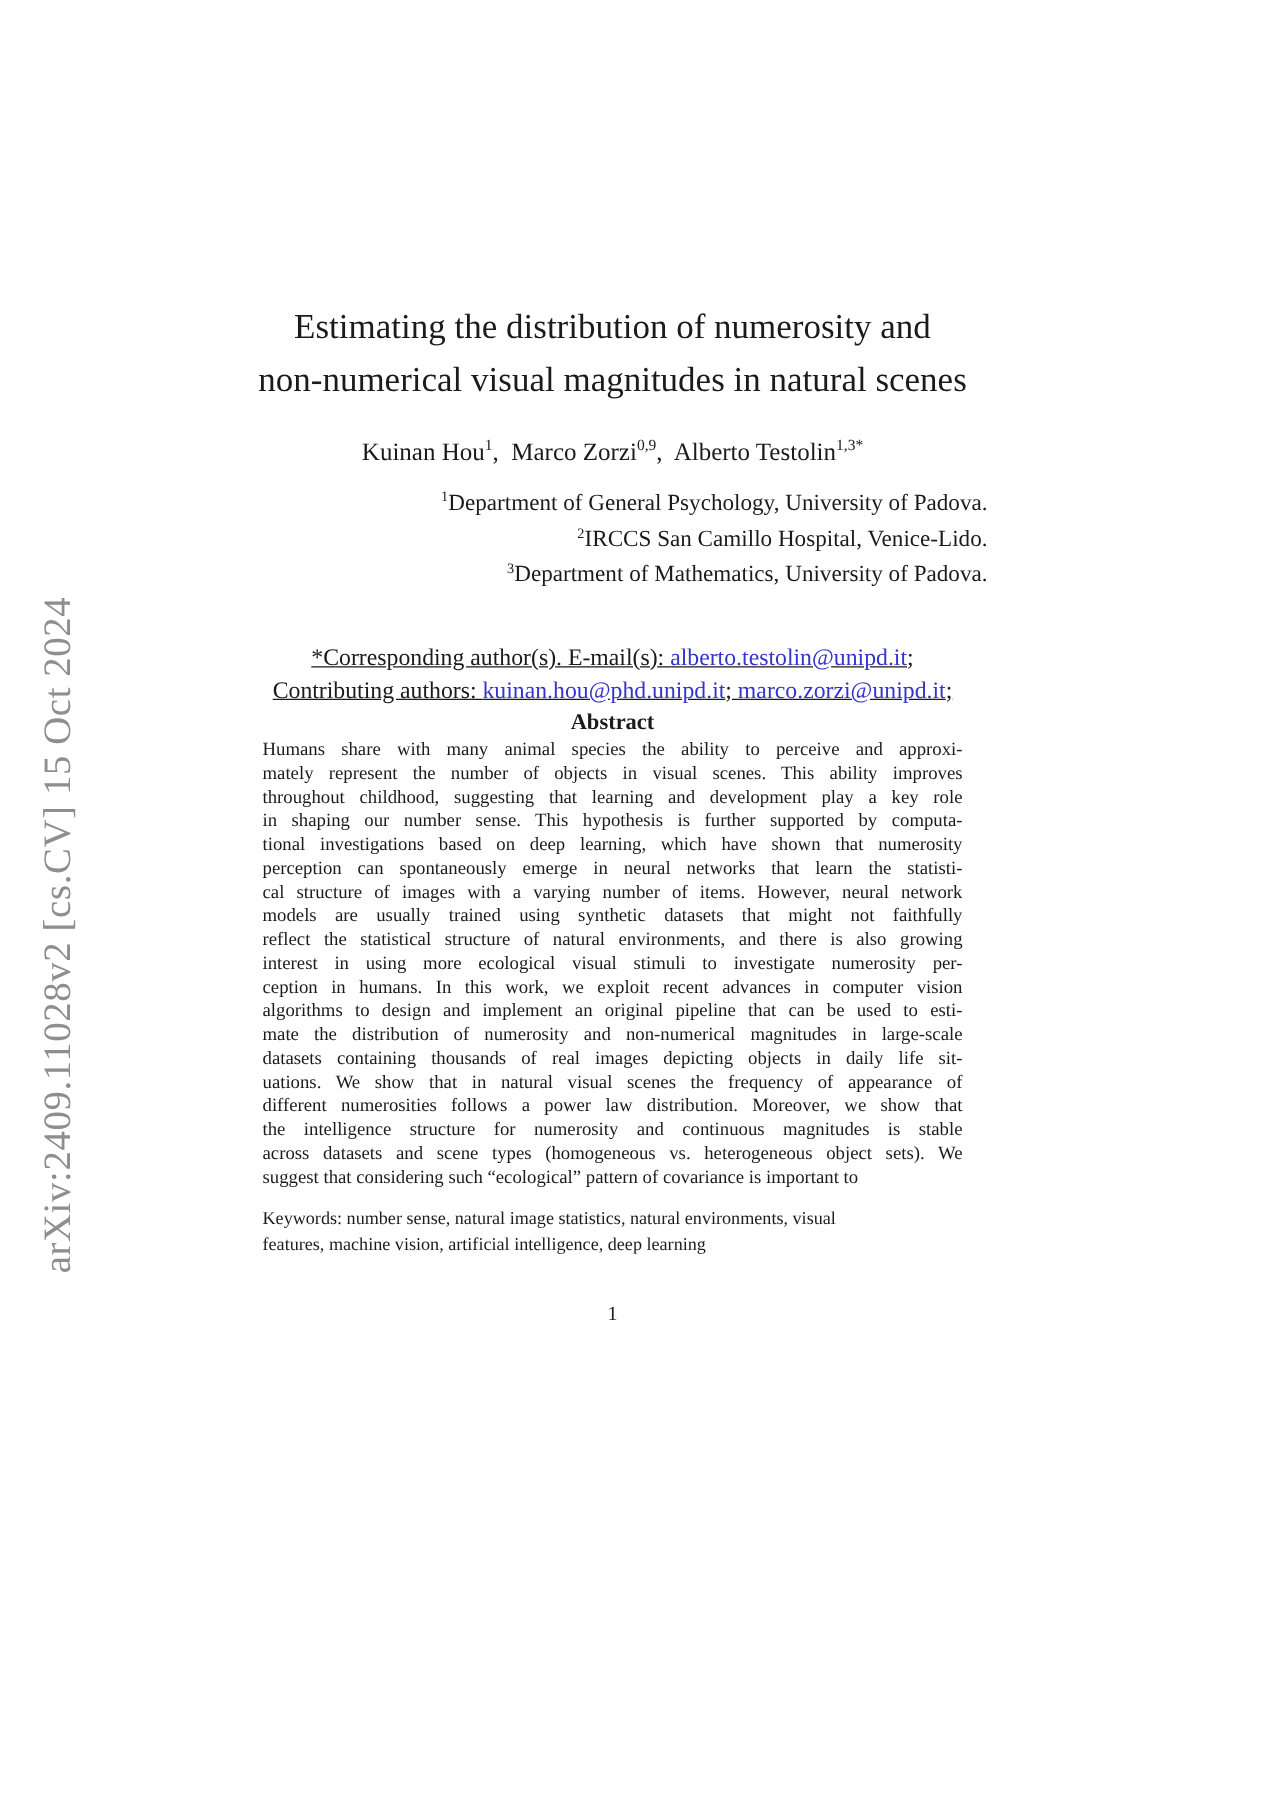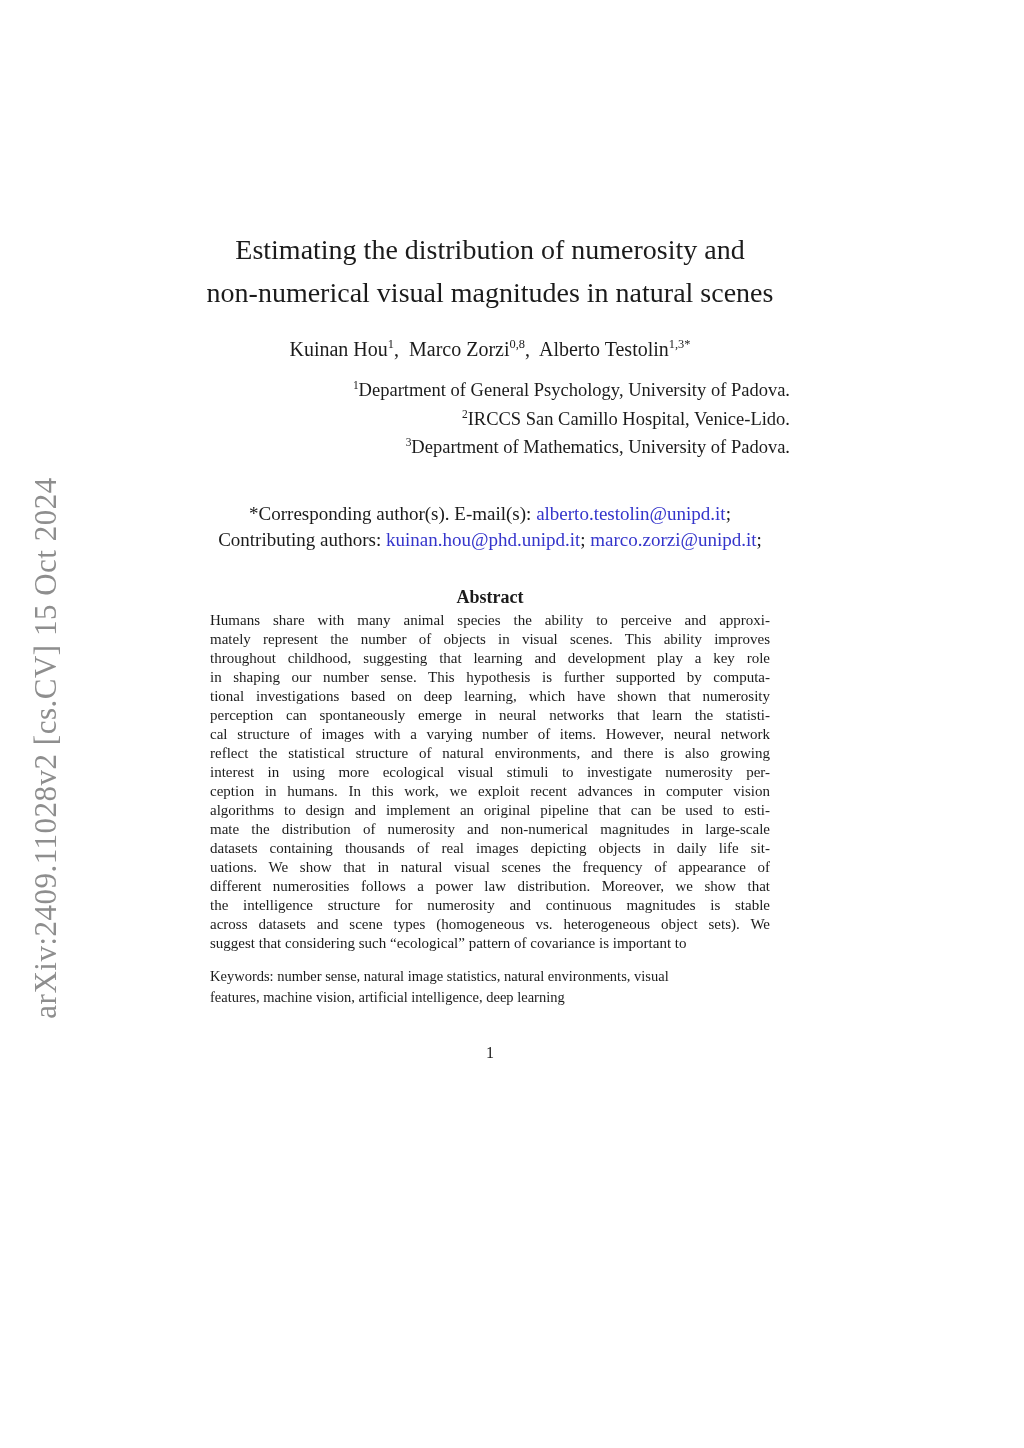--- a/index.html
+++ b/index.html
@@ -20,21 +20,21 @@
     transform: translate(-50%, -50%) rotate(-90deg);
     transform-origin: center center;
     white-space: nowrap;
     font-size: 31px;
     color: #8e8e8e;
     letter-spacing: 0.5px;
   }
 
   .content {
     position: absolute;
-    left: 190px; top: 0;
+    left: 190px; top: 12px;
     width: 600px;
   }
 
   .paper-title {
     margin-top: 228px;
     text-align: center;
     font-size: 28px;
     line-height: 43px;
     font-weight: normal;
   }
@@ -52,25 +52,24 @@
     text-align: right;
     font-size: 18.5px;
   }
   .affiliations > div { line-height: 23px; }
 
   .contact-block {
     margin-top: 42px;
     text-align: center;
     font-size: 19px;
   }
-  .contact-block > div { line-height: 26px; }
+  .contact-block > div { line-height: 26px; text-decoration: underline; }
   .email-link { color: #3434cb; cursor: pointer; }
 
   .abstract-heading {
-    margin-top: 33px;
     text-align: center;
     font-weight: bold;
     font-size: 18px;
     line-height: 22px;
   }
 
   .abstract-body {
     width: 560px;
     margin: 3px auto 0 auto;
     font-size: 15px;
@@ -104,21 +103,21 @@
 
   <div class="arxiv-sidebar">arXiv:2409.11028v2  [cs.CV]  15 Oct 2024</div>
 
   <div class="content">
 
     <h1 class="paper-title">
         <div>Estimating the distribution of numerosity and</div>
         <div>non-numerical visual magnitudes in natural scenes</div>
       </h1>
 
-    <div class="authors-line"><span>Kuinan Hou<sup>1</sup>,&nbsp; </span><span>Marco Zorzi<sup>0,8</sup>,&nbsp; </span><span>Alberto Testolin<sup>1,3*</sup></span></div>
+    <div class="authors-line"><span>Kuinan Hou<sup>1</sup>,&nbsp; </span><span>Marco Zorzi<sup>0,9</sup>,&nbsp; </span><span>Alberto Testolin<sup>1,3*</sup></span></div>
 
     <div class="affiliations">
         <div><sup>1</sup>Department of General Psychology, University of Padova.</div>
         <div><sup>2</sup>IRCCS San Camillo Hospital, Venice-Lido.</div>
         <div><sup>3</sup>Department of Mathematics, University of Padova.</div>
       </div>
 
     <div class="contact-block">
       <div>
         <span>*Corresponding author(s). E-mail(s): </span><span class="email-link">alberto.testolin@unipd.it</span><span>;</span>
@@ -131,20 +130,21 @@
     <div class="abstract-heading">Abstract</div>
 
     <div class="abstract-body">
         <div>Humans share with many animal species the ability to perceive and approxi-</div>
         <div>mately represent the number of objects in visual scenes. This ability improves</div>
         <div>throughout childhood, suggesting that learning and development play a key role</div>
         <div>in shaping our number sense. This hypothesis is further supported by computa-</div>
         <div>tional investigations based on deep learning, which have shown that numerosity</div>
         <div>perception can spontaneously emerge in neural networks that learn the statisti-</div>
         <div>cal structure of images with a varying number of items. However, neural network</div>
+        <div>models are usually trained using synthetic datasets that might not faithfully</div>
         <div>reflect the statistical structure of natural environments, and there is also growing</div>
         <div>interest in using more ecological visual stimuli to investigate numerosity per-</div>
         <div>ception in humans. In this work, we exploit recent advances in computer vision</div>
         <div>algorithms to design and implement an original pipeline that can be used to esti-</div>
         <div>mate the distribution of numerosity and non-numerical magnitudes in large-scale</div>
         <div>datasets containing thousands of real images depicting objects in daily life sit-</div>
         <div>uations. We show that in natural visual scenes the frequency of appearance of</div>
         <div>different numerosities follows a power law distribution. Moreover, we show that</div>
         <div>the intelligence structure for numerosity and continuous magnitudes is stable</div>
         <div>across datasets and scene types (homogeneous vs. heterogeneous object sets). We</div>

